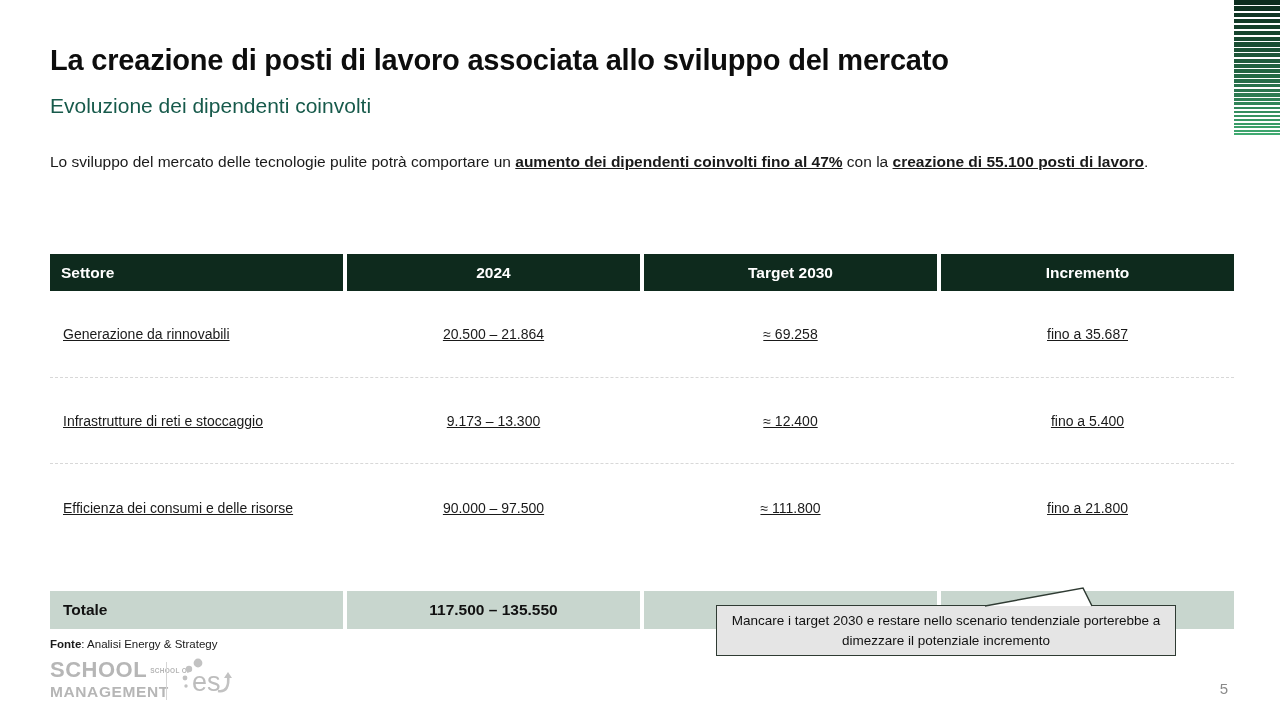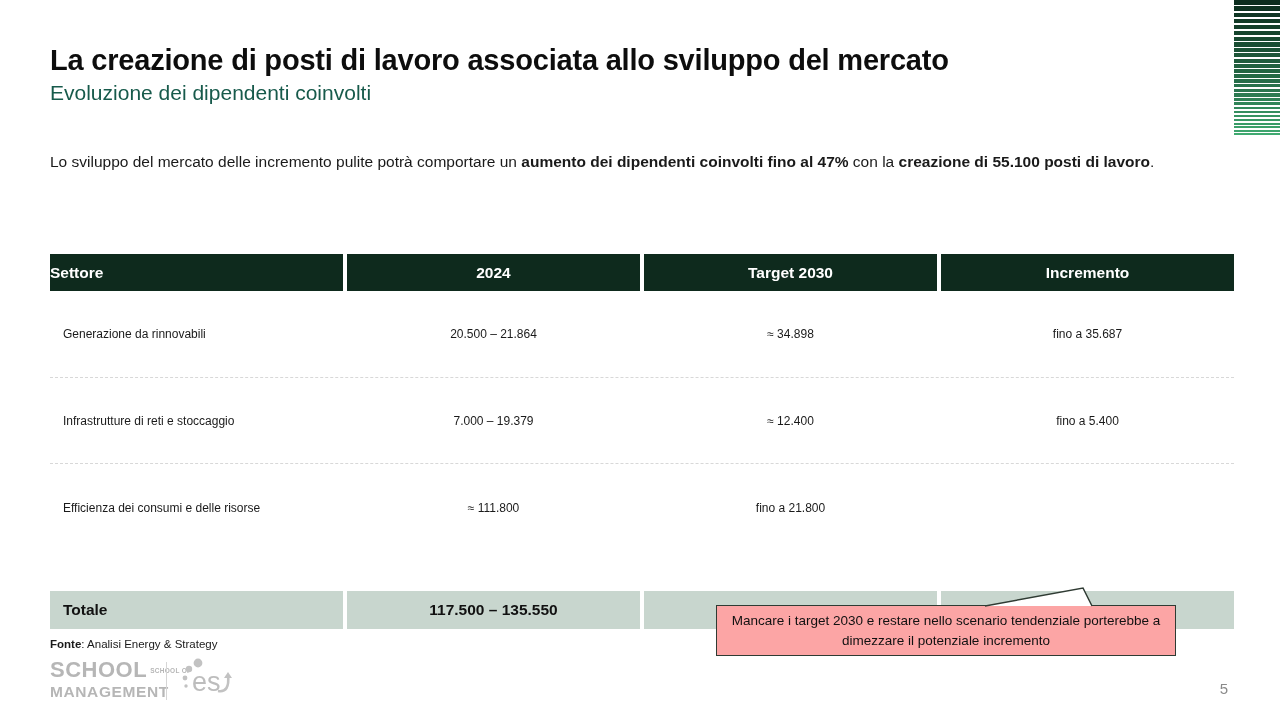--- a/index.html
+++ b/index.html
@@ -6,38 +6,38 @@
   .slide{
     position:relative;width:1280px;height:711px;background:#ffffff;
     font-family:"Liberation Sans",sans-serif;color:#1a1a1a;overflow:hidden;
     margin:0 auto;
   }
   
   .stripes{position:absolute;top:0;right:0;width:46px;}
   .stripes div{width:100%;}
   
   .title{position:absolute;left:50px;top:44px;width:1150px;font-size:29px;font-weight:bold;color:#0d0d0d;letter-spacing:-0.2px;}
-  .subtitle{position:absolute;left:50px;top:81px;width:900px;font-size:21px;color:#175a4b;}
+  .subtitle{position:absolute;left:50px;top:94px;width:900px;font-size:21px;color:#175a4b;}
   .intro{position:absolute;left:50px;top:150px;width:1182px;font-size:15.5px;line-height:1.55;color:#1a1a1a;}
-  .intro b{font-weight:bold;}
+  .intro b{font-weight:bold;text-decoration:underline;}
   
   .table{position:absolute;left:50px;top:254px;width:1184px;}
   .trow{display:grid;grid-template-columns:293px 293px 293px 293px;column-gap:4px;}
   .thead .cell{background:#0e2a1d;color:#ffffff;font-weight:bold;font-size:15.5px;height:37px;display:flex;align-items:center;justify-content:center;}
-  .thead .cell.first{justify-content:flex-start;padding-left:0;}
+  .thead .cell.first{justify-content:flex-start;padding-left:11px;}
   .tbody .trow{align-items:center;}
-  .tbody .trow .cell{font-size:12px;display:flex;align-items:center;justify-content:center;text-align:center;}
+  .tbody .trow .cell{font-size:14px;display:flex;align-items:center;justify-content:center;text-align:center;text-decoration:underline;}
   .tbody .trow .cell.first{justify-content:flex-start;text-align:left;padding-left:13px;padding-right:30px;}
   .row-1{height:86px;border-bottom:1px dashed #d8d8d8;}
   .row-2{height:85px;border-bottom:1px dashed #d8d8d8;}
   .row-3{height:87px;}
   .ttotal .cell{background:#c8d6ce;color:#111;font-weight:bold;font-size:15.5px;height:38px;display:flex;align-items:center;justify-content:center;margin-top:40px;}
   .ttotal .cell.first{justify-content:flex-start;padding-left:13px;}
   
-  .callout{position:absolute;left:716px;top:605px;width:460px;border:1.5px solid #2f3b33;background:#fca5a5;
+  .callout{position:absolute;left:716px;top:605px;width:460px;border:1.5px solid #2f3b33;background:#e5e5e5;
     font-size:13.5px;line-height:1.45;text-align:center;padding:5px 10px;box-sizing:border-box;color:#111;}
   .pointer{position:absolute;left:985px;top:586px;width:110px;height:21px;}
   
   .fonte{position:absolute;left:50px;top:638px;font-size:11.5px;color:#1a1a1a;}
   .fonte b{font-weight:bold;}
   .polimi{position:absolute;left:50px;top:659px;color:#b6b6b6;line-height:1;}
   .polimi .l1{font-size:22px;font-weight:bold;letter-spacing:0.5px;}
   .polimi .l1 .small{font-size:6.5px;font-weight:bold;letter-spacing:0.3px;vertical-align:4px;margin-left:3px;}
   .polimi .l2{font-size:15.5px;font-weight:bold;letter-spacing:0.6px;margin-top:3px;}
   .logo-divider{position:absolute;left:166px;top:662px;width:1px;height:38px;background:#d6d6d6;}
@@ -75,46 +75,47 @@
       <div style="height: 2.56px; margin-bottom: 1.4px; background: rgb(54, 146, 97);"></div>
       <div style="height: 2.44px; margin-bottom: 1.4px; background: rgb(55, 151, 100);"></div>
       <div style="height: 2.33px; margin-bottom: 1.4px; background: rgb(57, 155, 103);"></div>
       <div style="height: 2.22px; margin-bottom: 1.4px; background: rgb(59, 160, 106);"></div>
       <div style="height: 2.11px; margin-bottom: 1.4px; background: rgb(61, 164, 109);"></div>
       <div style="height: 2px; margin-bottom: 1.4px; background: rgb(63, 169, 112);"></div>
     </div>
 
   <div class="title">La creazione di posti di lavoro associata allo sviluppo del mercato</div>
   <div class="subtitle">Evoluzione dei dipendenti coinvolti</div>
-  <div class="intro"><span>Lo sviluppo del mercato delle incremento pulite potrà comportare un </span><b>aumento dei dipendenti coinvolti fino al 47%</b><span> con la </span><b>creazione di 55.100 posti di lavoro</b><span>.</span></div>
+  <div class="intro"><span>Lo sviluppo del mercato delle tecnologie pulite potrà comportare un </span><b>aumento dei dipendenti coinvolti fino al 47%</b><span> con la </span><b>creazione di 55.100 posti di lavoro</b><span>.</span></div>
 
   <div class="table">
     <div class="thead">
       <div class="trow">
         <div class="cell first">Settore</div>
         <div class="cell">2024</div>
         <div class="cell">Target 2030</div>
         <div class="cell">Incremento</div>
       </div>
     </div>
     <div class="tbody">
       <div class="trow row-1">
         <div class="cell first">Generazione da rinnovabili</div>
         <div class="cell">20.500 – 21.864</div>
-        <div class="cell">≈ 34.898</div>
+        <div class="cell">≈ 69.258</div>
         <div class="cell">fino a 35.687</div>
       </div>
       <div class="trow row-2">
         <div class="cell first">Infrastrutture di reti e stoccaggio</div>
-        <div class="cell">7.000 – 19.379</div>
+        <div class="cell">9.173 – 13.300</div>
         <div class="cell">≈ 12.400</div>
         <div class="cell">fino a 5.400</div>
       </div>
       <div class="trow row-3">
         <div class="cell first">Efficienza dei consumi e delle risorse</div>
+        <div class="cell">90.000 – 97.500</div>
         <div class="cell">≈ 111.800</div>
         <div class="cell">fino a 21.800</div>
       </div>
     </div>
     <div class="ttotal">
       <div class="trow">
         <div class="cell first">Totale</div>
         <div class="cell">117.500 – 135.550</div>
         <div class="cell">≈ 172.600</div>
         <div class="cell">fino a 55.100</div>

